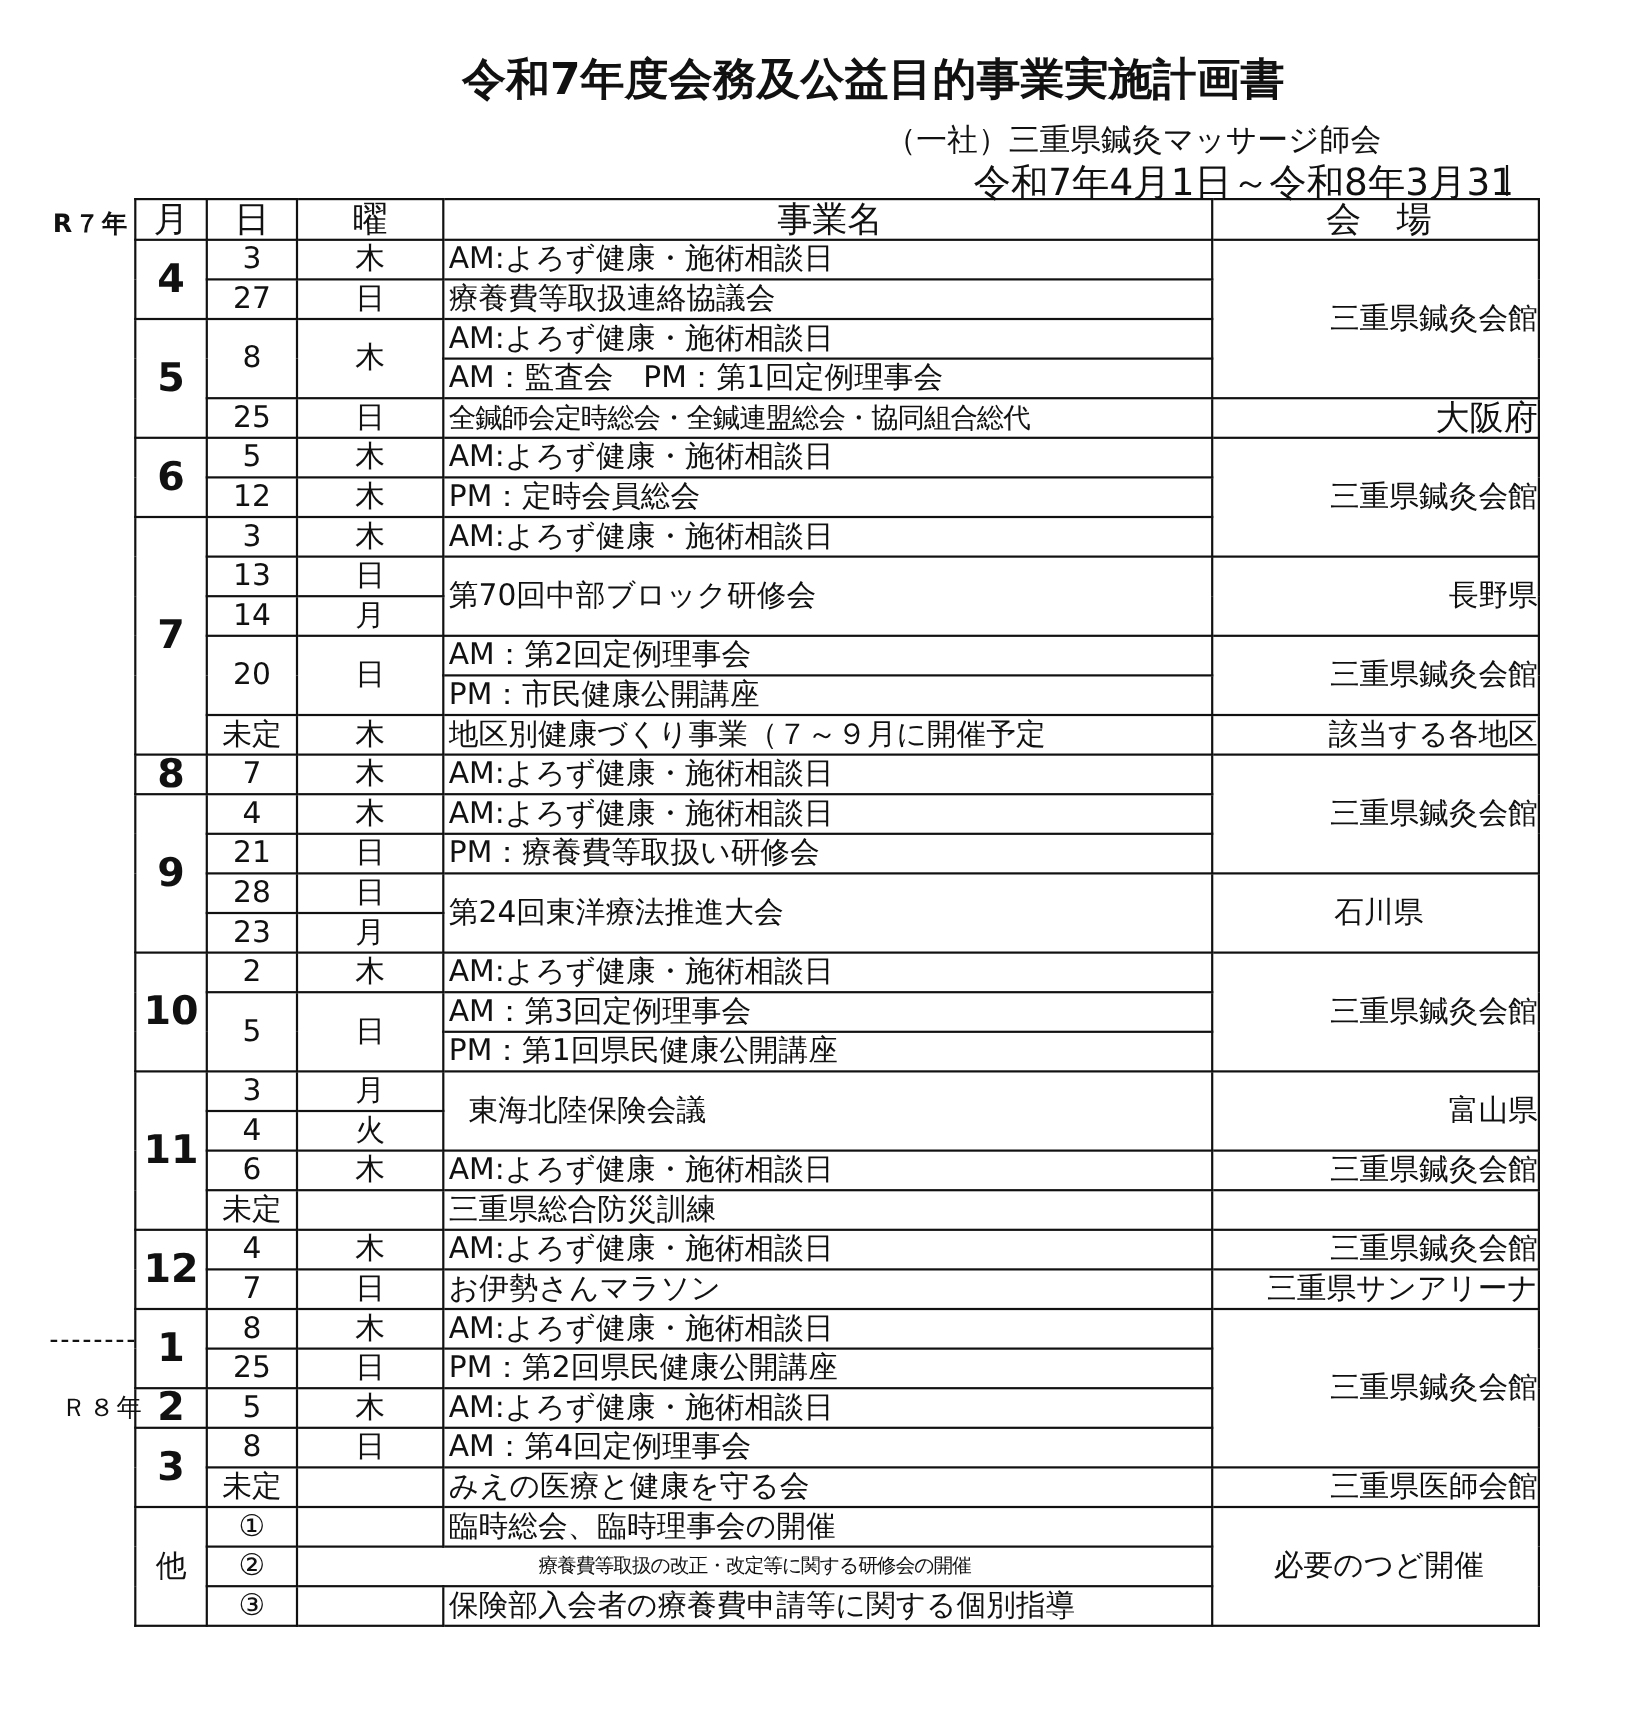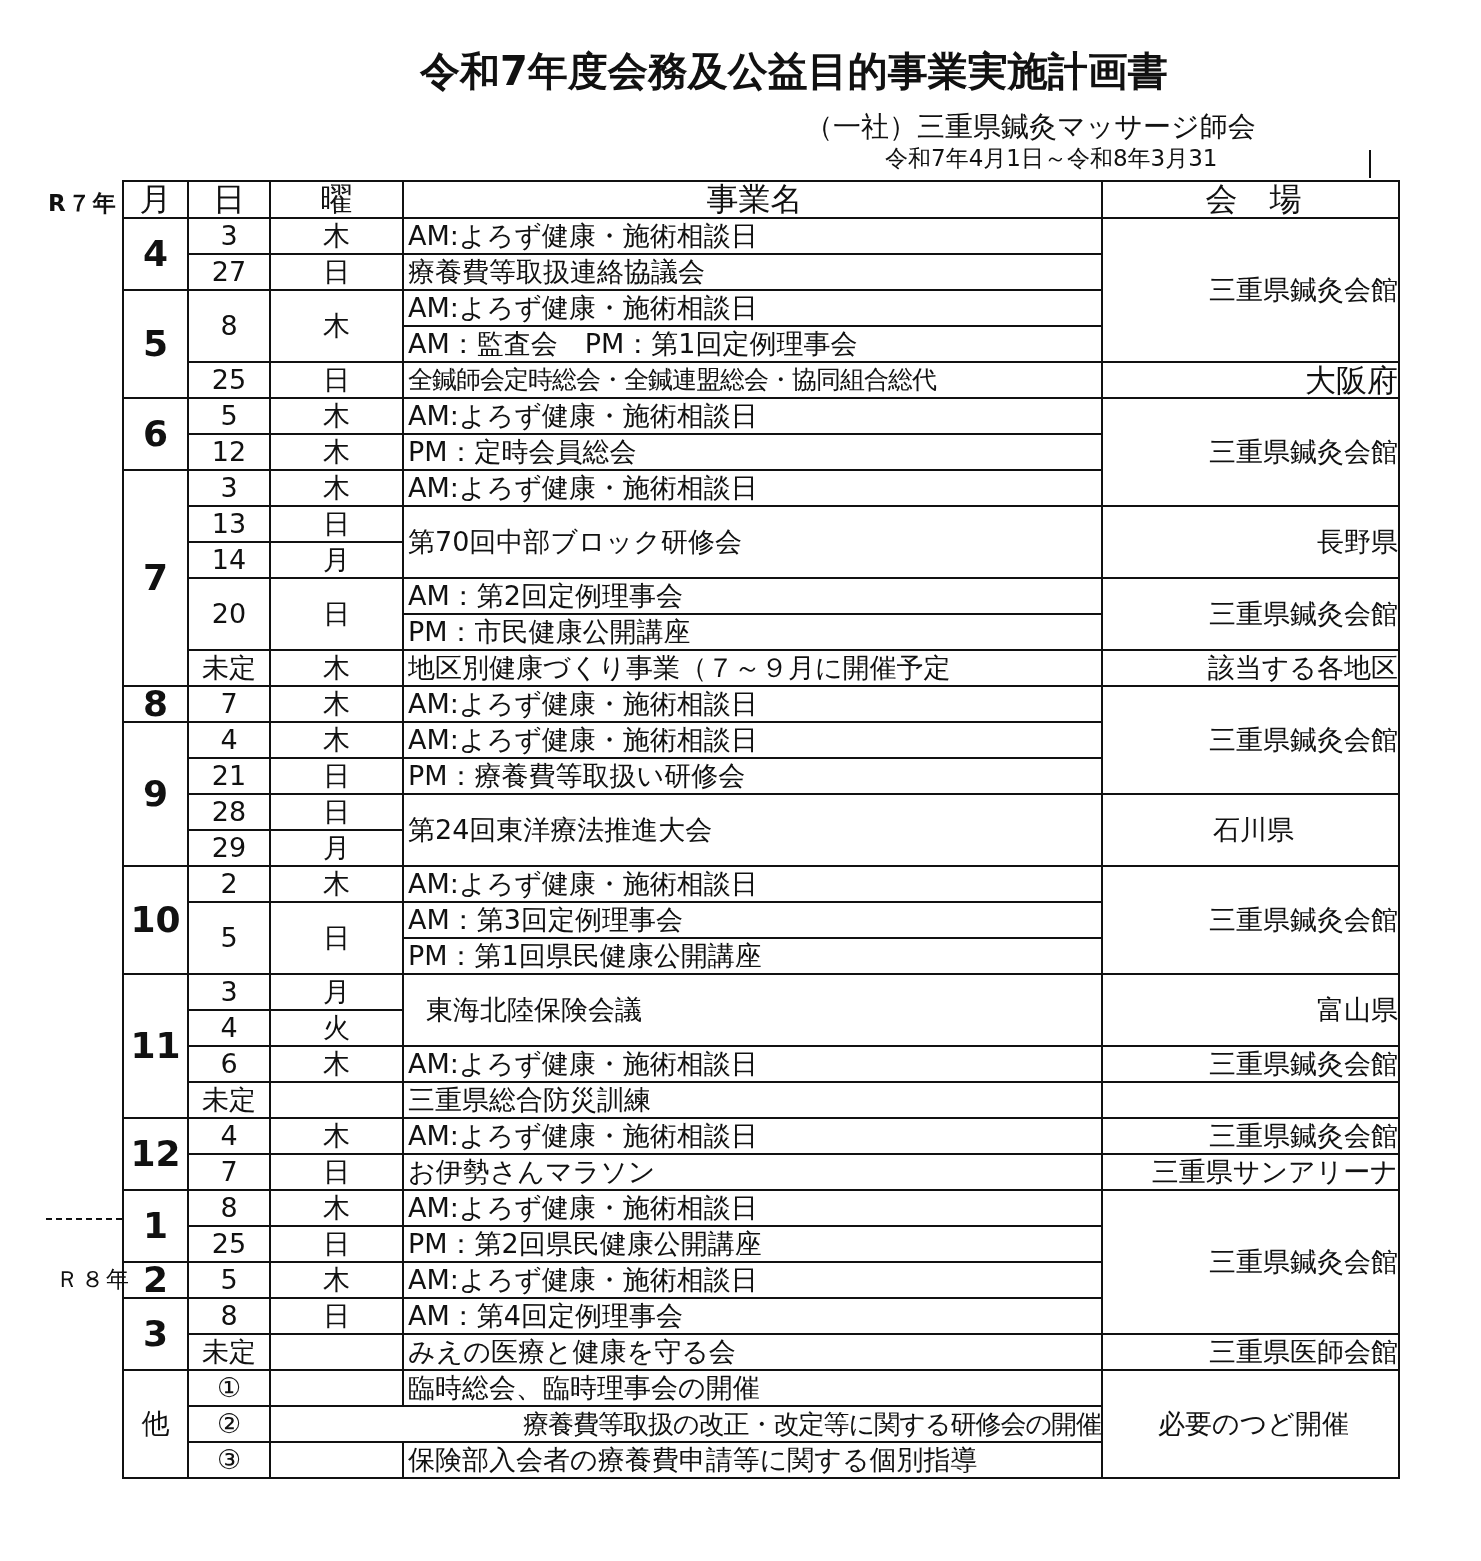--- a/index.html
+++ b/index.html
@@ -1,20 +1,20 @@
 <!DOCTYPE html>
 <html><head>
 <meta charset="utf-8">
 <style>
   html, body { margin:0; padding:0; background:#ffffff; }
   body { width:1481px; height:1561px; position:relative; overflow:hidden;
          font-family:"DejaVu Sans", "Liberation Sans", sans-serif; color:#111; }
   .title { position:absolute; left:420px; top:44px; font-size:40px; font-weight:bold; letter-spacing:0px; white-space:nowrap; }
   .org { position:absolute; left:805px; top:108px; font-size:28px; white-space:nowrap; }
-  .period { position:absolute; left:885px; top:143px; font-size:23px; white-space:nowrap; }
+  .period { position:absolute; left:885px; top:143px; font-size:34px; white-space:nowrap; }
   .period-bar { position:absolute; left:1369px; top:150px; width:2px; height:28px; background:#111; }
   .yr { position:absolute; font-size:23px; font-weight:bold; white-space:nowrap; letter-spacing:2px; }
   .yr7 { left:48px; top:188px; }
   .yr8 { left:56px; top:1264px; font-weight:normal; }
   .dash { position:absolute; left:46px; top:1218px; width:76px; border-top:2px dashed #111; }
   table.grid { position:absolute; left:122px; top:180px; border-collapse:collapse; table-layout:fixed; }
   table.grid td, table.grid th { border:2px solid #111; padding:0; height:34px; font-weight:normal;
         font-size:27px; line-height:34px; white-space:nowrap; overflow:hidden; }
   table.grid th { font-size:32px; height:35px; line-height:35px; }
   .c-m { width:63px; text-align:center; font-size:36px !important; font-weight:bold !important; }
@@ -151,21 +151,21 @@
     <td class="c-w">日</td>
     <td class="c-e">PM：療養費等取扱い研修会</td>
   </tr>
   <tr>
     <td class="c-d">28</td>
     <td class="c-w">日</td>
     <td class="c-e" rowspan="2">第24回東洋療法推進大会</td>
     <td class="c-v center" rowspan="2">石川県</td>
   </tr>
   <tr>
-    <td class="c-d">29</td>
+    <td class="c-d">23</td>
     <td class="c-w">月</td>
   </tr>
 
   <tr>
     <td class="c-m" rowspan="3">10</td>
     <td class="c-d">2</td>
     <td class="c-w">木</td>
     <td class="c-e">AM:よろず健康・施術相談日</td>
     <td class="c-v" rowspan="3">三重県鍼灸会館</td>
   </tr>
@@ -251,21 +251,21 @@
 
   <tr>
     <td class="c-m other-month" rowspan="3">他</td>
     <td class="c-d">①</td>
     <td class="c-w"></td>
     <td class="c-e">臨時総会、臨時理事会の開催</td>
     <td class="c-v center" rowspan="3">必要のつど開催</td>
   </tr>
   <tr>
     <td class="c-d">②</td>
-    <td class="c-w" colspan="2" style="text-align:right;font-size:26px;letter-spacing:-1px">療養費等取扱の改正・改定等に関する研修会の開催</td>
+    <td class="c-w" colspan="2" style="text-align:center;font-size:18px;letter-spacing:-1px">療養費等取扱の改正・改定等に関する研修会の開催</td>
   </tr>
   <tr>
     <td class="c-d">③</td>
     <td class="c-w"></td>
     <td class="c-e">保険部入会者の療養費申請等に関する個別指導</td>
   </tr>
 </tbody>
   </table>
 
 </body></html>

